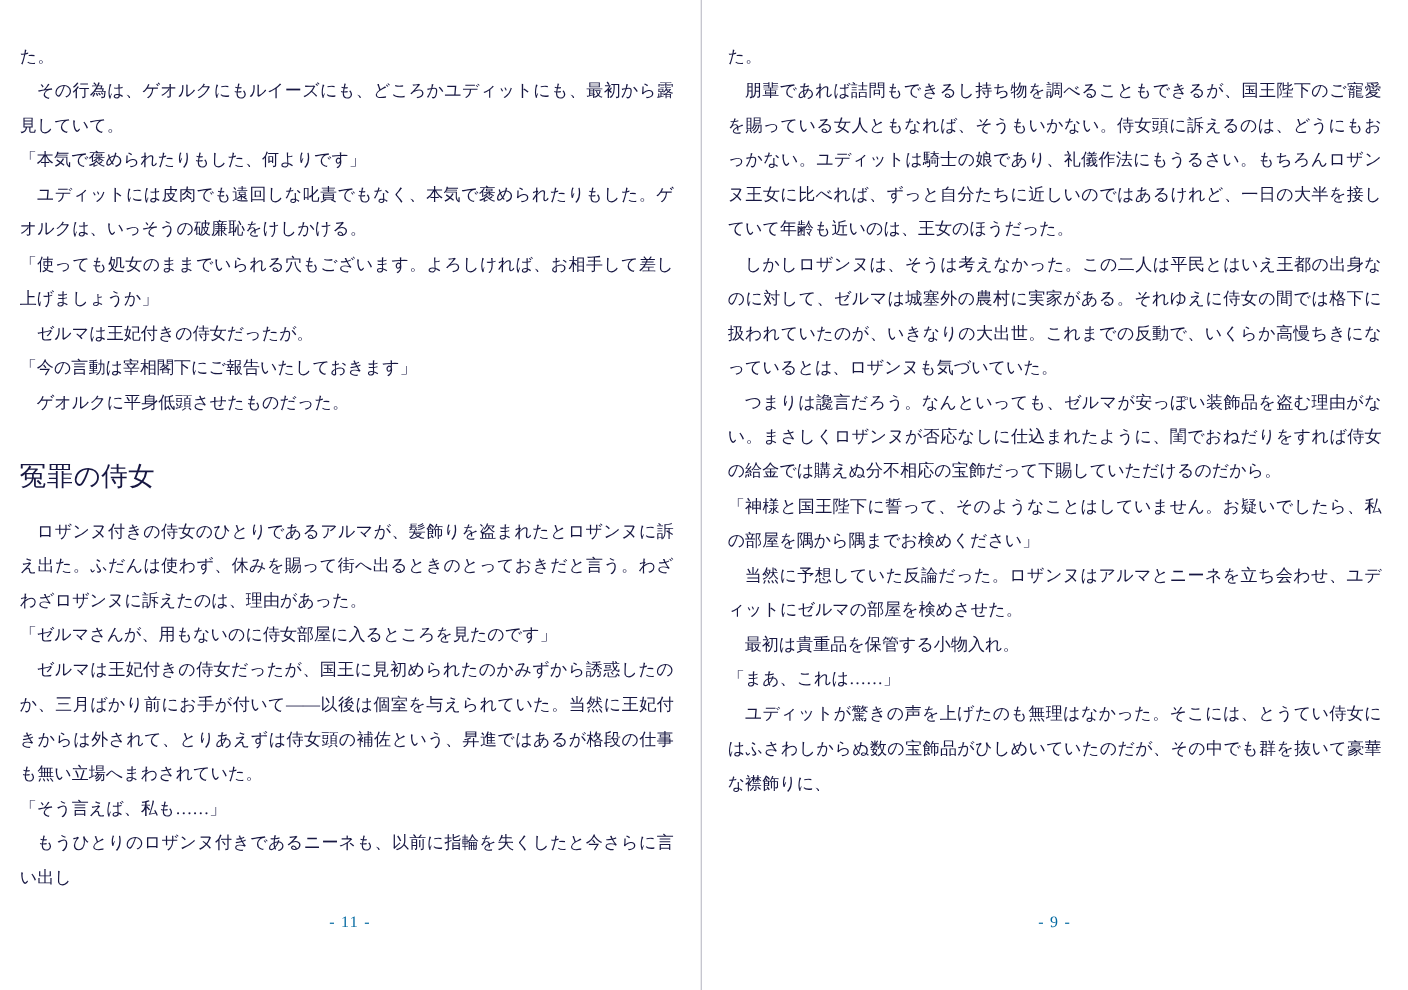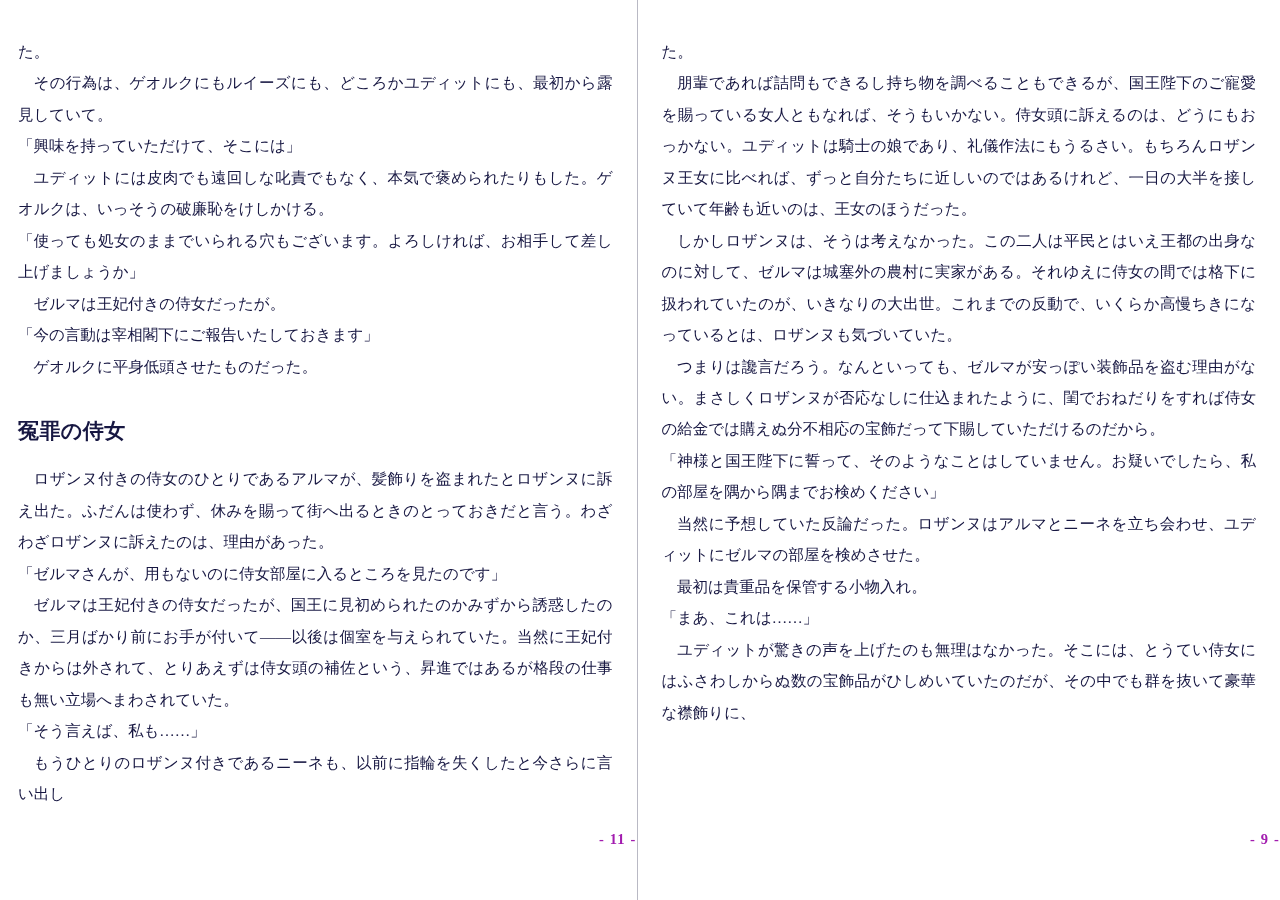--- a/index.html
+++ b/index.html
@@ -47,49 +47,48 @@
   }
   .para {
     margin: 0;
     text-indent: 1em;
     white-space: normal;
   }
   .para.noindent {
     text-indent: 0;
   }
   .section-heading {
-    font-size: 21px;
+    font-size: 24px;
     line-height: 1.5;
     margin: 34px 0 16px 0;
     color: #171742;
-    font-weight: bold;
+    font-weight: normal;
     letter-spacing: 0.02em;
   }
   .folio {
     position: absolute;
     bottom: 52px;
     left: 0;
     right: 0;
-    text-align: right;
+    text-align: center;
     font-size: 14.5px;
-    color: #a21caf;
+    color: #0369a1;
     letter-spacing: 0.08em;
-    font-weight: bold;
   }
 </style>
 </head>
 <body>
 
 <div class="spread">
 
   <div class="page page-left">
     <div class="body-text">
       <p class="para noindent">た。</p>
       <p class="para">その行為は、ゲオルクにもルイーズにも、どころかユディットにも、最初から露見していて。</p>
-      <p class="para noindent">「興味を持っていただけて、そこには」</p>
+      <p class="para noindent">「本気で褒められたりもした、何よりです」</p>
       <p class="para">ユディットには皮肉でも遠回しな叱責でもなく、本気で褒められたりもした。ゲオルクは、いっそうの破廉恥をけしかける。</p>
       <p class="para noindent">「使っても処女のままでいられる穴もございます。よろしければ、お相手して差し上げましょうか」</p>
       <p class="para">ゼルマは王妃付きの侍女だったが。</p>
       <p class="para noindent">「今の言動は宰相閣下にご報告いたしておきます」</p>
       <p class="para">ゲオルクに平身低頭させたものだった。</p>
       <h2 class="section-heading">冤罪の侍女</h2>
       <p class="para">ロザンヌ付きの侍女のひとりであるアルマが、髪飾りを盗まれたとロザンヌに訴え出た。ふだんは使わず、休みを賜って街へ出るときのとっておきだと言う。わざわざロザンヌに訴えたのは、理由があった。</p>
       <p class="para noindent">「ゼルマさんが、用もないのに侍女部屋に入るところを見たのです」</p>
       <p class="para">ゼルマは王妃付きの侍女だったが、国王に見初められたのかみずから誘惑したのか、三月ばかり前にお手が付いて――以後は個室を与えられていた。当然に王妃付きからは外されて、とりあえずは侍女頭の補佐という、昇進ではあるが格段の仕事も無い立場へまわされていた。</p>
       <p class="para noindent">「そう言えば、私も……」</p>

